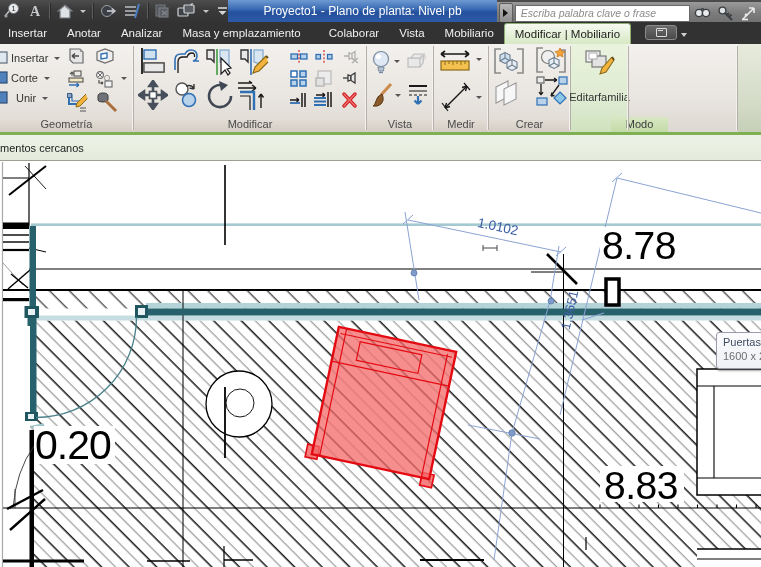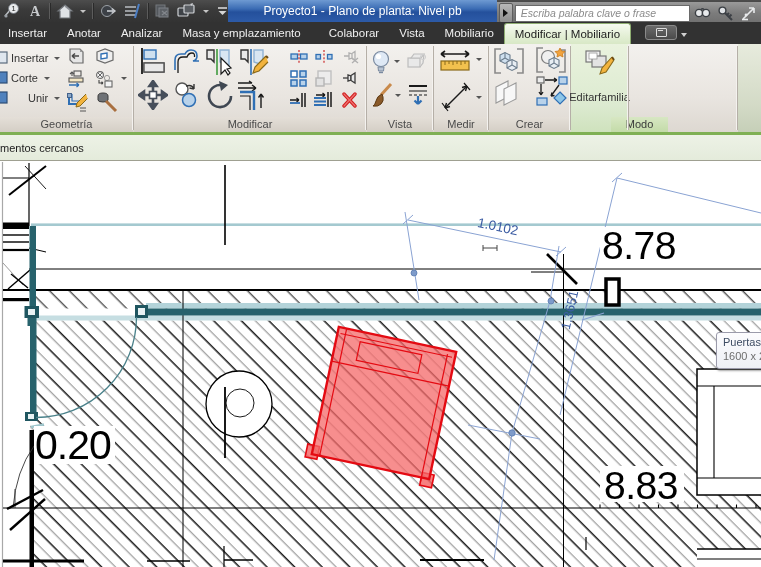--- a/index.html
+++ b/index.html
@@ -193,21 +193,21 @@
         <svg width="8" height="14" viewBox="0 0 8 14">
             <rect x="-4" y="1" width="11" height="11" fill="#4f81bd" stroke="#2d4e75" stroke-width="1.2"></rect>
           </svg>
         <span style="margin-left:3px">Corte</span>
         <span class="caret" style="margin-left:6px"></span>
       </div>
       <div class="rowbtn" style="left:0;top:45px">
         <svg width="8" height="14" viewBox="0 0 8 14">
             <rect x="-4" y="1" width="11" height="11" fill="#4f81bd" stroke="#2d4e75" stroke-width="1.2"></rect>
           </svg>
-        <span style="margin-left:20px">Unir</span>
+        <span style="margin-left:8px">Unir</span>
         <span class="caret" style="margin-left:6px"></span>
       </div>
       <div class="abs" style="left:66px;top:3px">
         <svg width="20" height="18" viewBox="0 0 20 18">
           <path d="M4 2 L14 2 L17 5 L17 16 L7 16 L4 13 Z" fill="#e6e6e6" stroke="#6b6b6b" stroke-width="1.2"></path>
           <path d="M14 2 L17 5 L14 5 Z" fill="#9a9a9a"></path>
           <path d="M13 9 L6 9 M6 9 L9 6.5 M6 9 L9 11.5" stroke="#4a4a4a" stroke-width="1.6" fill="none"></path>
         </svg>
       </div>
       <div class="abs" style="left:94px;top:3px">

